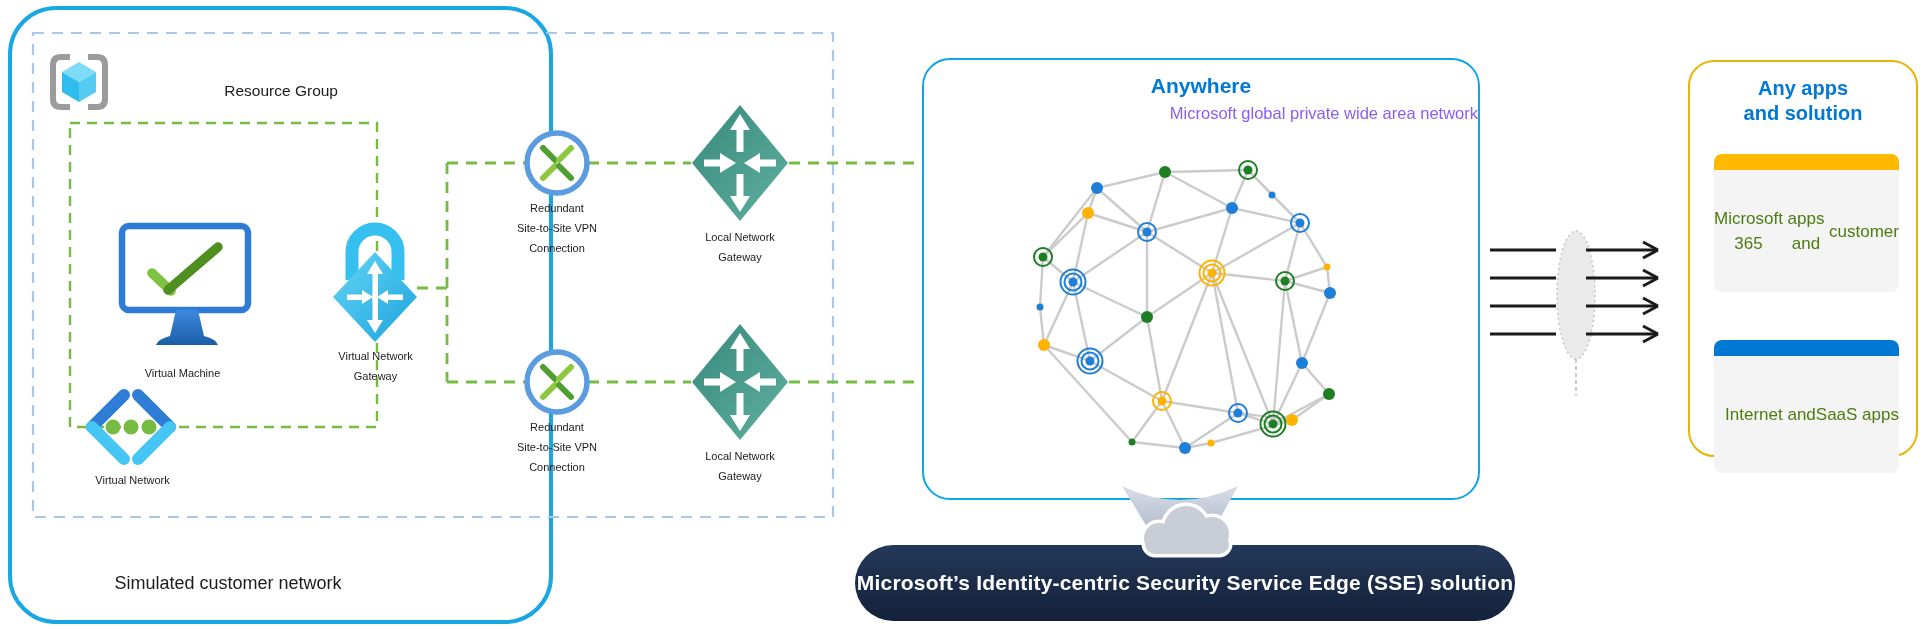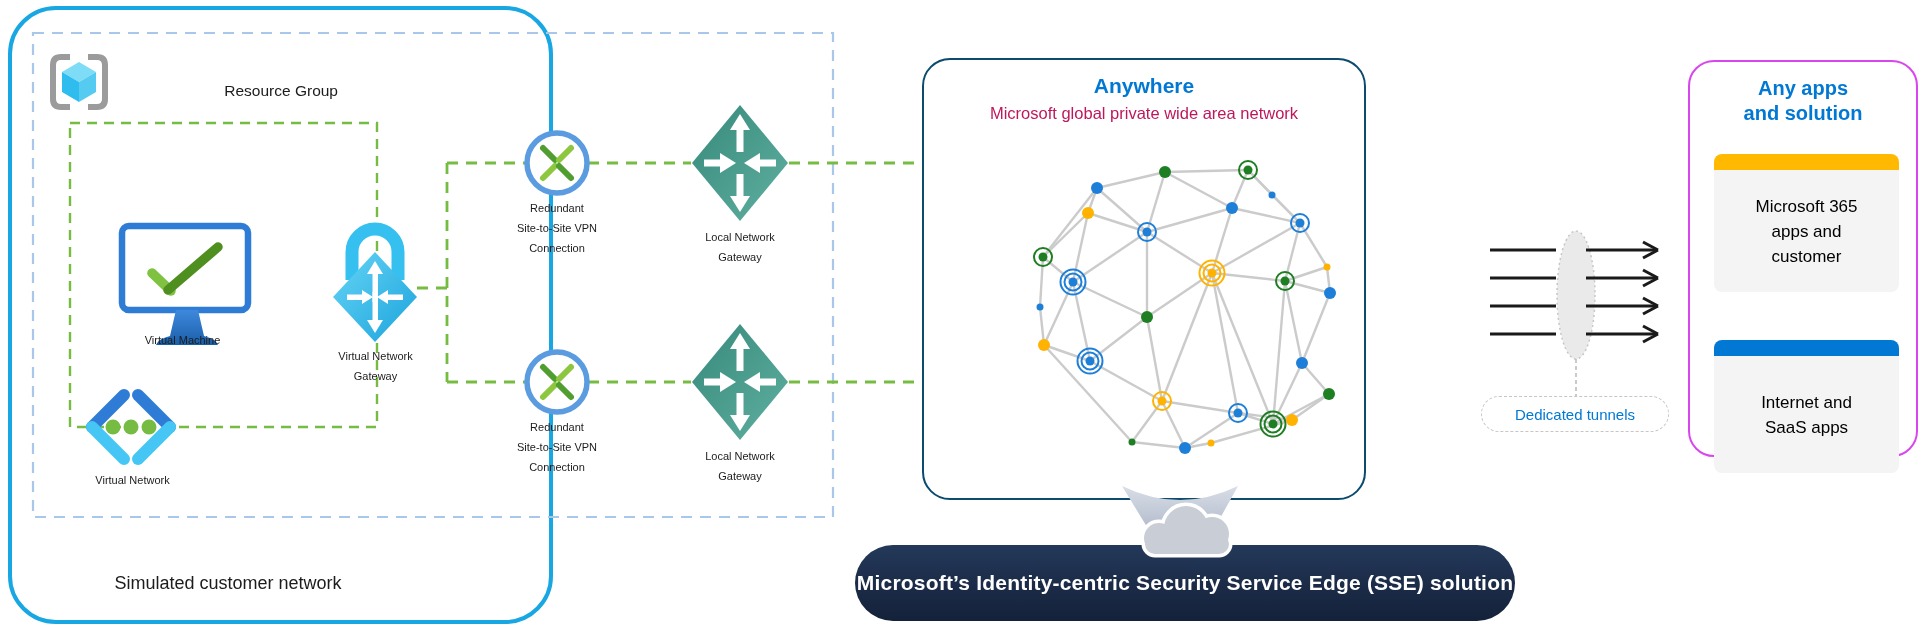--- a/index.html
+++ b/index.html
@@ -2,46 +2,46 @@
 <html><head>
 <meta charset="utf-8">
 <style>
   html,body{margin:0;padding:0;background:#fff;}
   *{box-sizing:border-box;}
   .canvas{position:relative;width:1924px;height:629px;background:#fff;overflow:hidden;
           font-family:"Liberation Sans","DejaVu Sans",sans-serif;color:#1c1c1c;}
   .abs{position:absolute;}
   
   .customer-box{left:8px;top:6px;width:545px;height:618px;border:4px solid #18A7E3;border-radius:48px;}
-  .anywhere-panel{left:922px;top:58px;width:444px;height:442px;background:#fff;border:2px solid #0c4a6e;border-radius:28px;}
-  .apps-panel{left:1688px;top:60px;width:230px;height:397px;background:#fff;border:2px solid #d946ef;border-radius:26px;}
+  .anywhere-panel{left:922px;top:58px;width:558px;height:442px;background:#fff;border:2px solid #0ea5e9;border-radius:28px;}
+  .apps-panel{left:1688px;top:60px;width:230px;height:397px;background:#fff;border:2px solid #eab308;border-radius:26px;}
   .anywhere-title{position:absolute;left:0;top:14px;width:100%;text-align:center;
     font-size:21px;font-weight:bold;color:#0078D4;}
-  .anywhere-subtitle{position:absolute;left:0;top:44px;width:100%;text-align:center;
-    font-size:16.5px;color:#be185d;}
+  .anywhere-subtitle{position:absolute;left:0;top:44px;width:100%;text-align:right;
+    font-size:16.5px;color:#8b5cf6;}
   .apps-title{position:absolute;left:0;top:14px;width:100%;text-align:center;
     font-size:20px;line-height:25px;font-weight:bold;color:#0078D4;}
   .card{position:absolute;left:24px;width:185px;border-radius:8px;overflow:hidden;
         display:flex;flex-direction:column;}
   .card-bar{height:16px;flex:0 0 16px;}
-  .card-body{flex:1;background:#F4F4F4;display:flex;flex-direction:column;align-items:center;justify-content:center;
-             font-size:17px;line-height:25px;color:#000000;text-align:center;}
+  .card-body{flex:1;background:#F4F4F4;display:flex;align-items:center;justify-content:flex-end;
+             font-size:17px;line-height:25px;color:#4d7c0f;text-align:center;}
   .card1{top:92px;height:138px;}
   .card2{top:258px;height:133px;margin-top:20px;}
   
   .layer{left:0;top:0;width:1924px;height:629px;pointer-events:none;}
   
   .sse-banner{left:855px;top:545px;width:660px;height:76px;border-radius:38px;
     background:linear-gradient(180deg,#24395A 0%,#1B2B47 55%,#14213A 100%);
     display:flex;align-items:center;justify-content:center;
     color:#fff;font-size:21px;font-weight:600;letter-spacing:.2px;}
   
   .lbl{position:absolute;text-align:center;font-size:11px;line-height:20px;color:#1c1c1c;}
   .rg-label{left:118px;top:81px;width:220px;text-align:right;font-size:15.5px;}
-  .vm-label{left:100px;top:330px;width:165px;}
+  .vm-label{left:100px;top:363px;width:165px;}
   .vnet-label{left:50px;top:470px;width:165px;}
   .vng-label{left:293px;top:346px;width:165px;}
   .vpn1-label{left:475px;top:198px;width:164px;}
   .lng1-label{left:658px;top:227px;width:164px;}
   .vpn2-label{left:475px;top:417px;width:164px;}
   .lng2-label{left:658px;top:446px;width:164px;}
   .sim-label{left:46px;top:573px;width:364px;font-size:18px;}
   .tunnels-pill{left:1481px;top:396px;width:188px;height:36px;border:1.5px dashed #C6C6C6;border-radius:18px;
     background:#fff;display:flex;align-items:center;justify-content:center;
     color:#0078D4;font-size:15px;}
@@ -364,17 +364,14 @@
   <div class="lbl vpn2-label">
     <span style="display:block">Redundant</span>
     <span style="display:block">Site-to-Site VPN</span>
     <span style="display:block">Connection</span>
   </div>
   <div class="lbl lng2-label">
     <span style="display:block">Local Network</span>
     <span style="display:block">Gateway</span>
   </div>
   <div class="lbl sim-label">Simulated customer network</div>
-  <div class="abs tunnels-pill">
-    <span>Dedicated tunnels</span>
-  </div>
 
 </div>
 
 </body></html>

